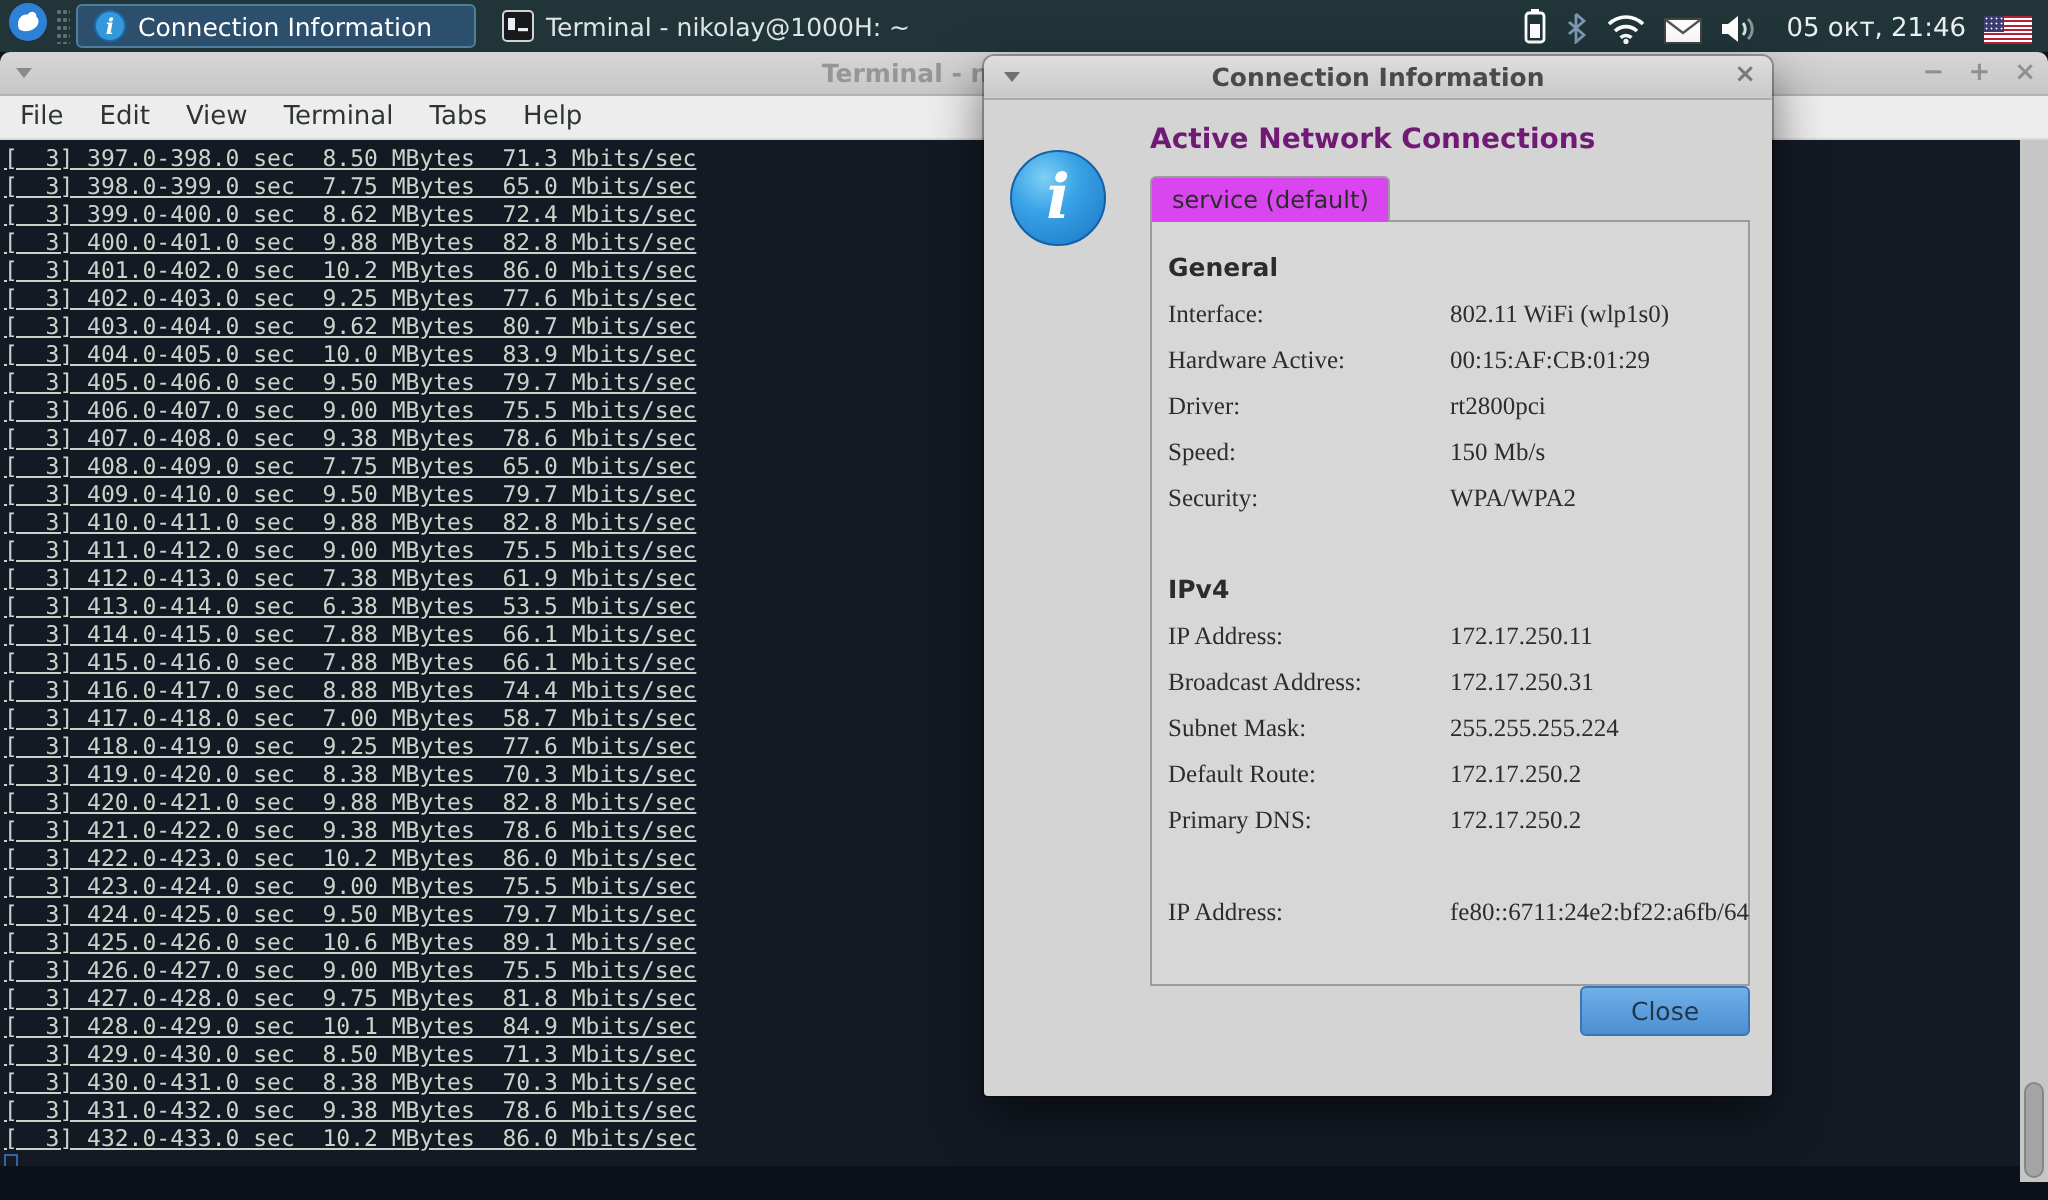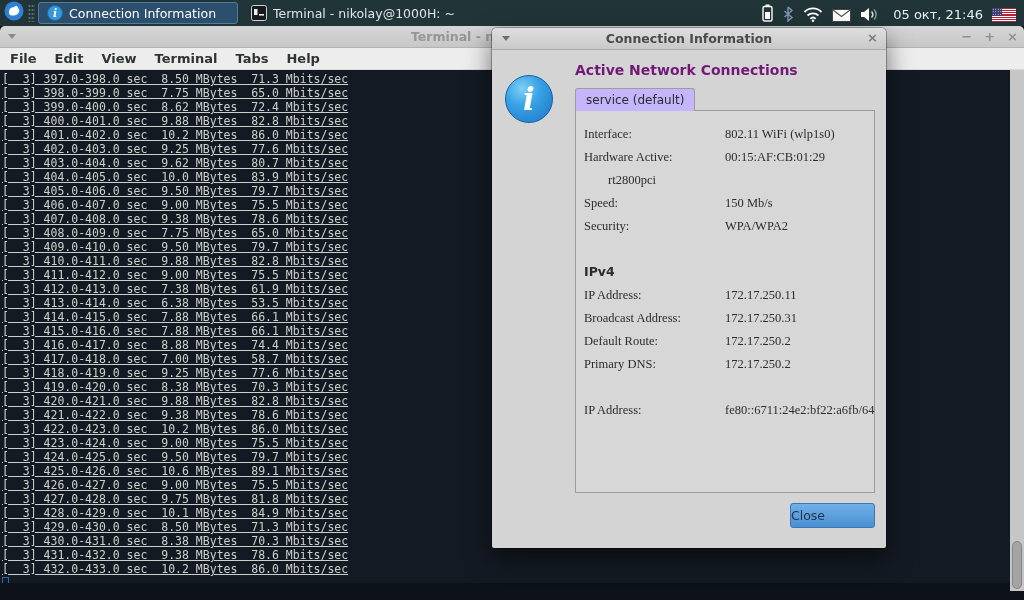--- a/index.html
+++ b/index.html
@@ -31,21 +31,21 @@
                 border-bottom:1px solid #b3b3b3; border-radius:5px 5px 0 0; }
   .t-title { position:absolute; left:0; right:0; top:3px; text-align:center;
              font-size:12.5px; font-weight:bold; color:#969696; }
   .t-menu-arrow { position:absolute; left:8px; top:8px; width:0; height:0;
                   border-left:4px solid transparent; border-right:4px solid transparent; border-top:5px solid #8a8a8a; }
   .t-controls { position:absolute; right:6px; top:0; height:22px; display:flex; gap:12px; align-items:center;
                 color:#909090; font-size:13px; font-weight:bold; }
   .t-controls span { cursor:pointer; line-height:22px; }
   .menubar { height:22px; background:#ededed; display:flex; align-items:center; padding-left:1px;
              font-size:13px; color:#2e3436; border-bottom:1px solid #d9d9d9; }
-  .menu-item { padding:2px 9px; cursor:pointer;font-weight:bold; }
+  .menu-item { padding:2px 9px; cursor:pointer; }
   .term-body { position:relative; height:521px; background:#141a24; overflow:hidden; }
   .term-out { position:absolute; left:2px; top:2px; font-family:"DejaVu Sans Mono","Liberation Mono",monospace;
               font-size:11.5px; line-height:14px; color:#ccd2ca; white-space:pre; }
   .term-line { height:14px;text-decoration:underline; }
   .term-cursor { width:7px; height:12px; border:1px solid #3465a4; margin-top:1px; }
   .term-bottom { position:absolute; left:0; bottom:0; width:1010px; height:8px; background:#0d1119; }
   .scrollbar { position:absolute; right:0; top:0; width:14px; height:521px; background:#c6c6c6; }
   .scroll-thumb { position:absolute; left:2px; bottom:2px; width:10px; height:48px;
                   background:#a4a4a4; border:1px solid #868686; border-radius:5px; }
 
@@ -59,32 +59,32 @@
              font-size:12.5px; font-weight:bold; color:#4a4a4a; }
   .d-menu-arrow { position:absolute; left:10px; top:8px; width:0; height:0;
                   border-left:4px solid transparent; border-right:4px solid transparent; border-top:5px solid #6f6f6f; }
   .d-close { position:absolute; right:8px; top:2px; color:#7a7a7a; font-size:13px; font-weight:bold; cursor:pointer; }
   .info-icon { position:absolute; left:13px; top:47px; width:48px; height:48px; border-radius:50%;
                background:radial-gradient(circle at 35% 28%, #7fd0f5 0%, #39a3e6 38%, #1b74c5 100%);
                border:1px solid #1360a6; color:#ffffff; font-family:"DejaVu Serif","Liberation Serif",serif;
                font-style:italic; font-weight:bold; font-size:31px; text-align:center; line-height:46px; }
   .d-heading { position:absolute; left:83px; top:34px; font-size:14px; font-weight:bold; color:#701a75; }
   .notebook-tab { position:absolute; left:83px; top:60px; height:23px; padding:0 10px;
-                  background:#c4b5fd; border:1px solid #9c9c9c; border-bottom:none; border-radius:3px 3px 0 0;
+                  background:#d946ef; border:1px solid #9c9c9c; border-bottom:none; border-radius:3px 3px 0 0;
                   font-size:12px; color:#2c2c2c; line-height:22px; z-index:2; }
   .notebook-page { position:absolute; left:83px; top:82px; width:300px; height:383px;
                    background:#d7d7d7; border:1px solid #9c9c9c; padding:14px 0 0 8px; font-size:12.5px; color:#2c2c2c; }
   .section-title { height:23px; font-weight:bold; line-height:18px; }
   .d-row { display:flex; height:23px; line-height:18px;font-family:Liberation Serif, serif; }
   .d-row .lbl { width:117px; flex:none; }
   .d-row .val { flex:1;margin-left:24px; }
   .section-gap { height:23px; }
-  .close-btn { position:absolute; right:11px; top:475px; width:85px; height:25px;
+  .close-btn { position:absolute; right:11px; top:465px; width:85px; height:25px;
                background:linear-gradient(#6fb0e8,#4c8fd2); border:1px solid #3a76b5; border-radius:3px;
-               font-size:12.5px; color:#21364a; line-height:23px; cursor:pointer;
+               font-size:12.5px; color:#21364a; text-align:center; line-height:23px; cursor:pointer;
                font-family:"DejaVu Sans","Liberation Sans",sans-serif; }
 </style>
 </head>
 <body>
 
 <div class="panel">
   <div class="menu-btn">
     <span>
       <svg width="20" height="20" viewBox="0 0 20 20">
         <circle cx="10" cy="10" r="9.5" fill="#2f81d8"></circle>
@@ -184,48 +184,54 @@
 <div class="dialog">
   <div class="d-titlebar">
     <span class="d-menu-arrow"></span>
     <span class="d-title">Connection Information</span>
     <span class="d-close">×</span>
   </div>
   <div class="info-icon">i</div>
   <div class="d-heading">Active Network Connections</div>
   <div class="notebook-tab">service (default)</div>
   <div class="notebook-page">
+      <div class="section-title">General</div>
       <div class="d-row">
         <span class="lbl">Interface:</span>
         <span class="val">802.11 WiFi (wlp1s0)</span>
       </div>
       <div class="d-row">
         <span class="lbl">Hardware Active:</span>
         <span class="val">00:15:AF:CB:01:29</span>
       </div>
       <div class="d-row">
+        <span class="lbl">Driver:</span>
         <span class="val">rt2800pci</span>
       </div>
       <div class="d-row">
         <span class="lbl">Speed:</span>
         <span class="val">150 Mb/s</span>
       </div>
       <div class="d-row">
         <span class="lbl">Security:</span>
         <span class="val">WPA/WPA2</span>
       </div>
       <div class="section-gap"></div>
       <div class="section-title">IPv4</div>
       <div class="d-row">
         <span class="lbl">IP Address:</span>
         <span class="val">172.17.250.11</span>
       </div>
       <div class="d-row">
         <span class="lbl">Broadcast Address:</span>
         <span class="val">172.17.250.31</span>
+      </div>
+      <div class="d-row">
+        <span class="lbl">Subnet Mask:</span>
+        <span class="val">255.255.255.224</span>
       </div>
       <div class="d-row">
         <span class="lbl">Default Route:</span>
         <span class="val">172.17.250.2</span>
       </div>
       <div class="d-row">
         <span class="lbl">Primary DNS:</span>
         <span class="val">172.17.250.2</span>
       </div>
       <div class="section-gap"></div>

